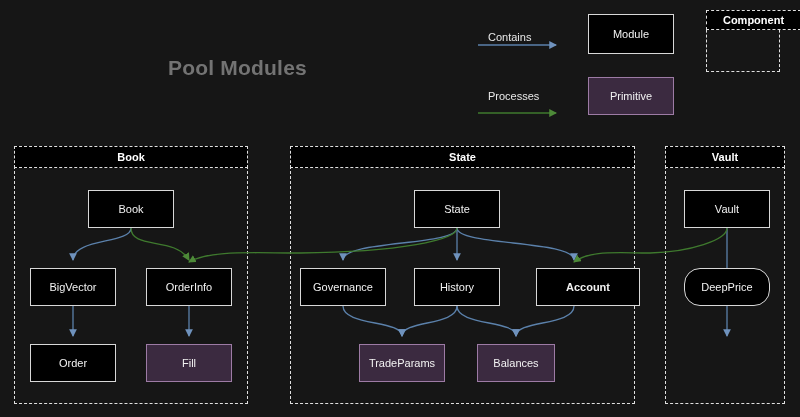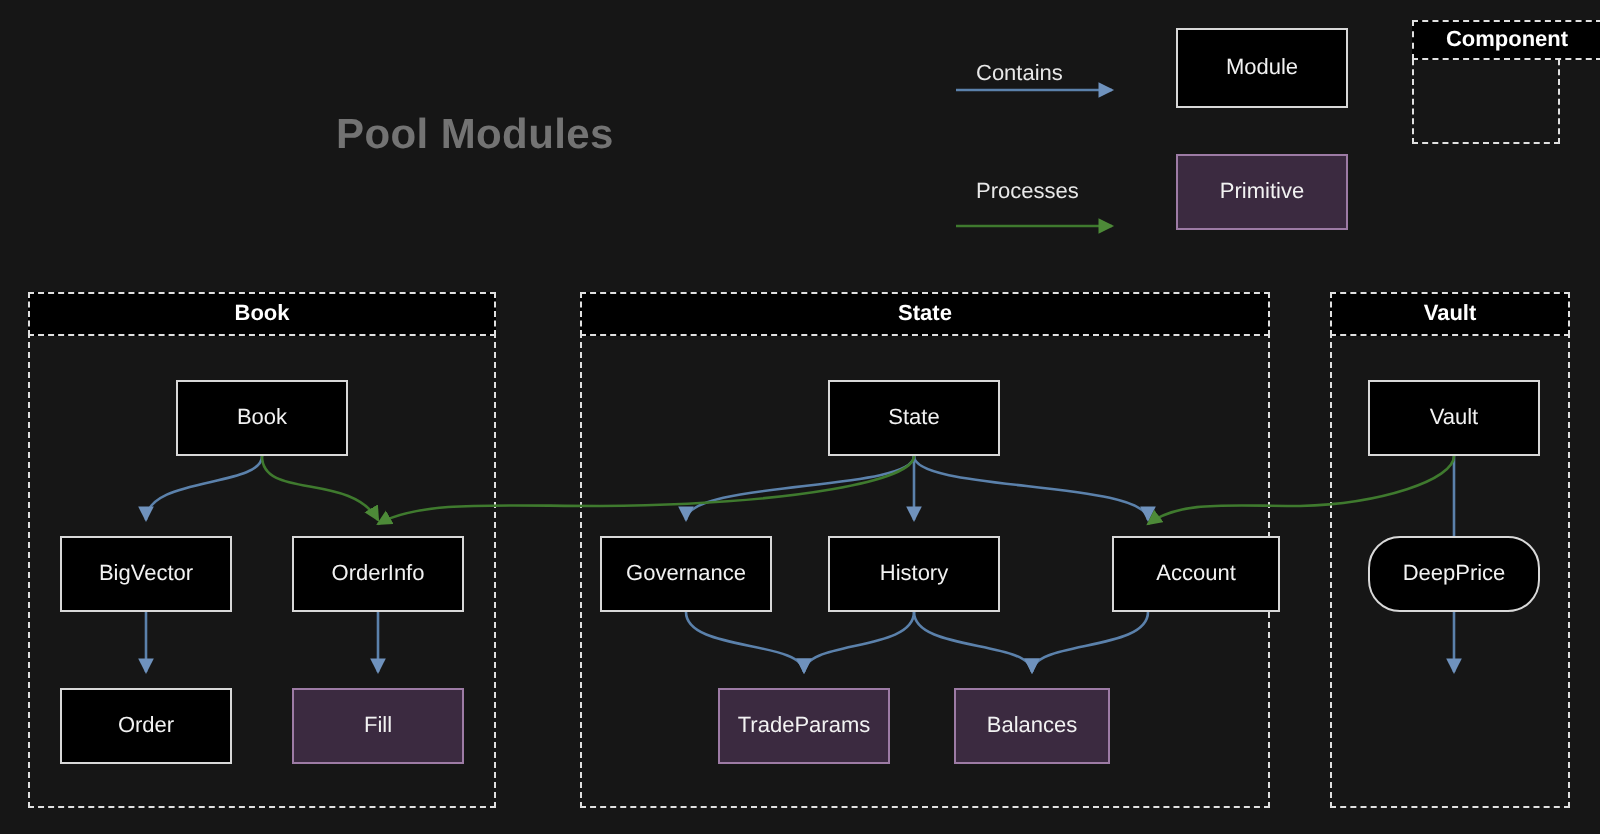--- a/index.html
+++ b/index.html
@@ -102,21 +102,21 @@
 
   .n-book      { left: 88px;  top: 190px; width: 86px; }
   .n-bigvector { left: 30px;  top: 268px; width: 86px; }
   .n-orderinfo { left: 146px; top: 268px; width: 86px; }
   .n-order     { left: 30px;  top: 344px; width: 86px; }
   .n-fill      { left: 146px; top: 344px; width: 86px; }
 
   .n-state      { left: 414px; top: 190px; width: 86px; }
   .n-governance { left: 300px; top: 268px; width: 86px; }
   .n-history    { left: 414px; top: 268px; width: 86px; }
-  .n-account    { left: 556px; top: 268px; width: 84px; }
+  .n-account    { left: 536px; top: 268px; width: 104px; font-weight: bold; }
   .n-tradeparams{ left: 359px; top: 344px; width: 86px; }
   .n-balances   { left: 477px; top: 344px; width: 78px; }
 
   .n-vault     { left: 684px; top: 190px; width: 86px; }
   .n-deepprice { left: 684px; top: 268px; width: 86px; border-radius: 16px; }
 </style>
 </head>
 <body>
 
 <div id="stage">

